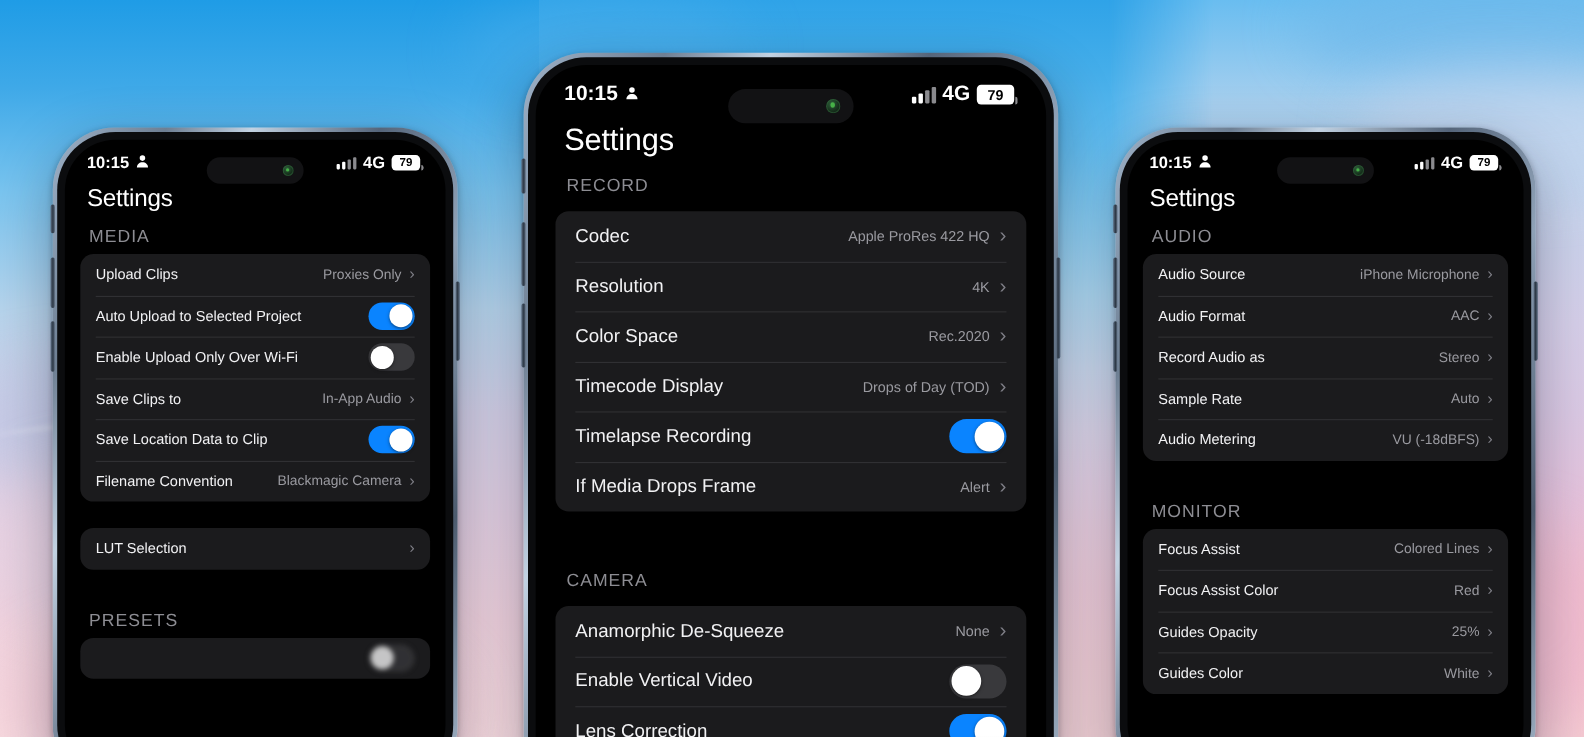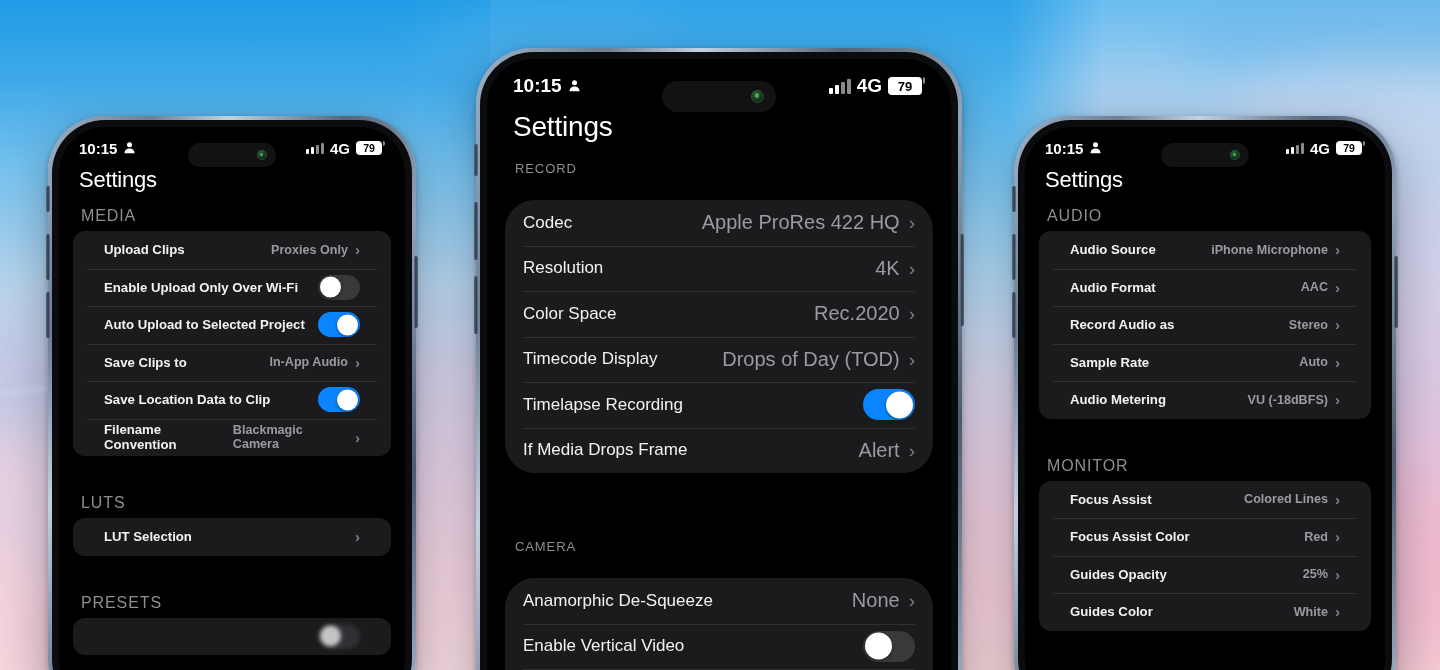--- a/index.html
+++ b/index.html
@@ -135,21 +135,21 @@
   }
   .lens::after {
     content:""; position:absolute; left:28%; top:26%;
     width:34%; height:34%; border-radius:50%;
     background:#4cc24c; opacity:.85; filter:blur(.4px);
   }
   .bars { display:flex; align-items:flex-end; gap:2px; }
   .bars i { display:block; width:3px; border-radius:1px; background:#8a8a8e; }
   .bars i.on { background:#fff; }
   .battery {
-    display:inline-flex; align-items:flex-start;
+    display:inline-flex; align-items:flex-end;
   }
   .batt-body {
     border-radius:4px; background:#fff; color:#000;
     display:flex; align-items:center; justify-content:center;
     font-weight:700;
   }
   .batt-cap { width:2px; background:#8a8a8e; border-radius:0 2px 2px 0; margin-left:1px; }
 
   .title { color:#fff; font-weight:400; letter-spacing:-.2px; }
   .group-header {
@@ -191,42 +191,42 @@
   .sz-side .statusbar { height:26px; padding:0 20px; font-size:15px; margin-top:8px; }
   .sz-side .island { width:88px; height:24px; top:8px; padding-right:9px; }
   .sz-side .lens { width:10px; height:10px; }
   .sz-side .bars i:nth-child(1){height:5px;} .sz-side .bars i:nth-child(2){height:7px;}
   .sz-side .bars i:nth-child(3){height:9px;} .sz-side .bars i:nth-child(4){height:11px;}
   .sz-side .batt-body { width:26px; height:14px; font-size:10.5px; }
   .sz-side .batt-cap { height:5px; }
   .sz-side .title { font-size:22px; padding:6px 20px 0; }
   .sz-side .group-header { font-size:16px; padding:14px 22px 6px; }
   .sz-side .card { margin:0 14px; }
-  .sz-side .row { padding:0 31px; height:37.5px; font-size:13.2px;font-weight:bold; }
+  .sz-side .row { padding:0 14px; height:37.5px; font-size:13.2px; }
   .sz-side .row + .row::before { left:14px; right:14px; }
   .sz-side .row-value { font-size:12.6px; }
   .sz-side .chev { font-size:15px; margin-left:7px; }
   .sz-side .toggle { width:42px; height:25px; }
   .sz-side .knob { width:21px; height:21px; }
   .sz-side .gap { height:24px; }
 
   .sz-main .statusbar { height:30px; padding:0 26px; font-size:19px; margin-top:12px; }
   .sz-main .island { width:114px; height:31px; top:10px; padding-right:12px; }
   .sz-main .lens { width:13px; height:13px; }
   .sz-main .bars i { width:4px; }
   .sz-main .bars i:nth-child(1){height:6px;} .sz-main .bars i:nth-child(2){height:9px;}
   .sz-main .bars i:nth-child(3){height:12px;} .sz-main .bars i:nth-child(4){height:15px;}
   .sz-main .batt-body { width:34px; height:18px; font-size:13px; }
   .sz-main .batt-cap { height:7px; }
   .sz-main .title { font-size:28px; padding:10px 26px 0; }
-  .sz-main .group-header { font-size:13px; padding:18px 28px 8px; }
-  .sz-main .card { margin:16px 18px;border-radius:30px; }
+  .sz-main .group-header { font-size:16px; padding:18px 28px 8px; }
+  .sz-main .card { margin:5px 18px; }
   .sz-main .row { padding:0 18px; height:45.5px; font-size:17px; }
   .sz-main .row + .row::before { left:18px; right:18px; }
-  .sz-main .row-value { font-size:20px; }
+  .sz-main .row-value { font-size:13px; }
   .sz-main .chev { font-size:19px; margin-left:9px; }
   .sz-main .toggle { width:52px; height:31px; }
   .sz-main .knob { width:27px; height:27px; }
   .sz-main .gap { height:32px; }
 
   .fade-bottom {
     position:absolute; left:0; right:0; bottom:0; height:48px;
     background:linear-gradient(to bottom, rgba(0,0,0,0), rgba(0,0,0,.55));
     pointer-events:none;
   }
@@ -286,60 +286,59 @@
           <div class="group-header">MEDIA</div>
           <div class="card">
             <div class="row">
               <div class="row-label">Upload Clips</div>
               <div class="row-right">
                 <div class="row-value">Proxies Only</div>
                 <span class="chev">›</span>
               </div>
             </div>
             <div class="row">
+              <div class="row-label">Auto Upload to Selected Project</div>
+              <div class="row-right">
+                <div class="toggle on" aria-checked="true">
+                  <div class="knob"></div>
+                </div>
+              </div>
+            </div>
+            <div class="row">
               <div class="row-label">Enable Upload Only Over Wi-Fi</div>
               <div class="row-right">
                 <div class="toggle off" aria-checked="false">
                   <div class="knob"></div>
                 </div>
               </div>
             </div>
             <div class="row">
-              <div class="row-label">Auto Upload to Selected Project</div>
+              <div class="row-label">Save Clips to</div>
+              <div class="row-right">
+                <div class="row-value">In-App Audio</div>
+                <span class="chev">›</span>
+              </div>
+            </div>
+            <div class="row">
+              <div class="row-label">Save Location Data to Clip</div>
               <div class="row-right">
                 <div class="toggle on" aria-checked="true">
                   <div class="knob"></div>
                 </div>
               </div>
             </div>
             <div class="row">
-              <div class="row-label">Save Clips to</div>
-              <div class="row-right">
-                <div class="row-value">In-App Audio</div>
-                <span class="chev">›</span>
-              </div>
-            </div>
-            <div class="row">
-              <div class="row-label">Save Location Data to Clip</div>
-              <div class="row-right">
-                <div class="toggle on" aria-checked="true">
-                  <div class="knob"></div>
-                </div>
-              </div>
-            </div>
-            <div class="row">
               <div class="row-label">Filename Convention</div>
               <div class="row-right">
                 <div class="row-value">Blackmagic Camera</div>
                 <span class="chev">›</span>
               </div>
             </div>
           </div>
           <div class="gap"></div>
-          <div class="group-header">LUTS</div>
           <div class="card">
             <div class="row">
               <div class="row-label">LUT Selection</div>
               <div class="row-right">
                 <span class="chev">›</span>
               </div>
             </div>
           </div>
           <div class="gap"></div>
           <div class="group-header">PRESETS</div>

